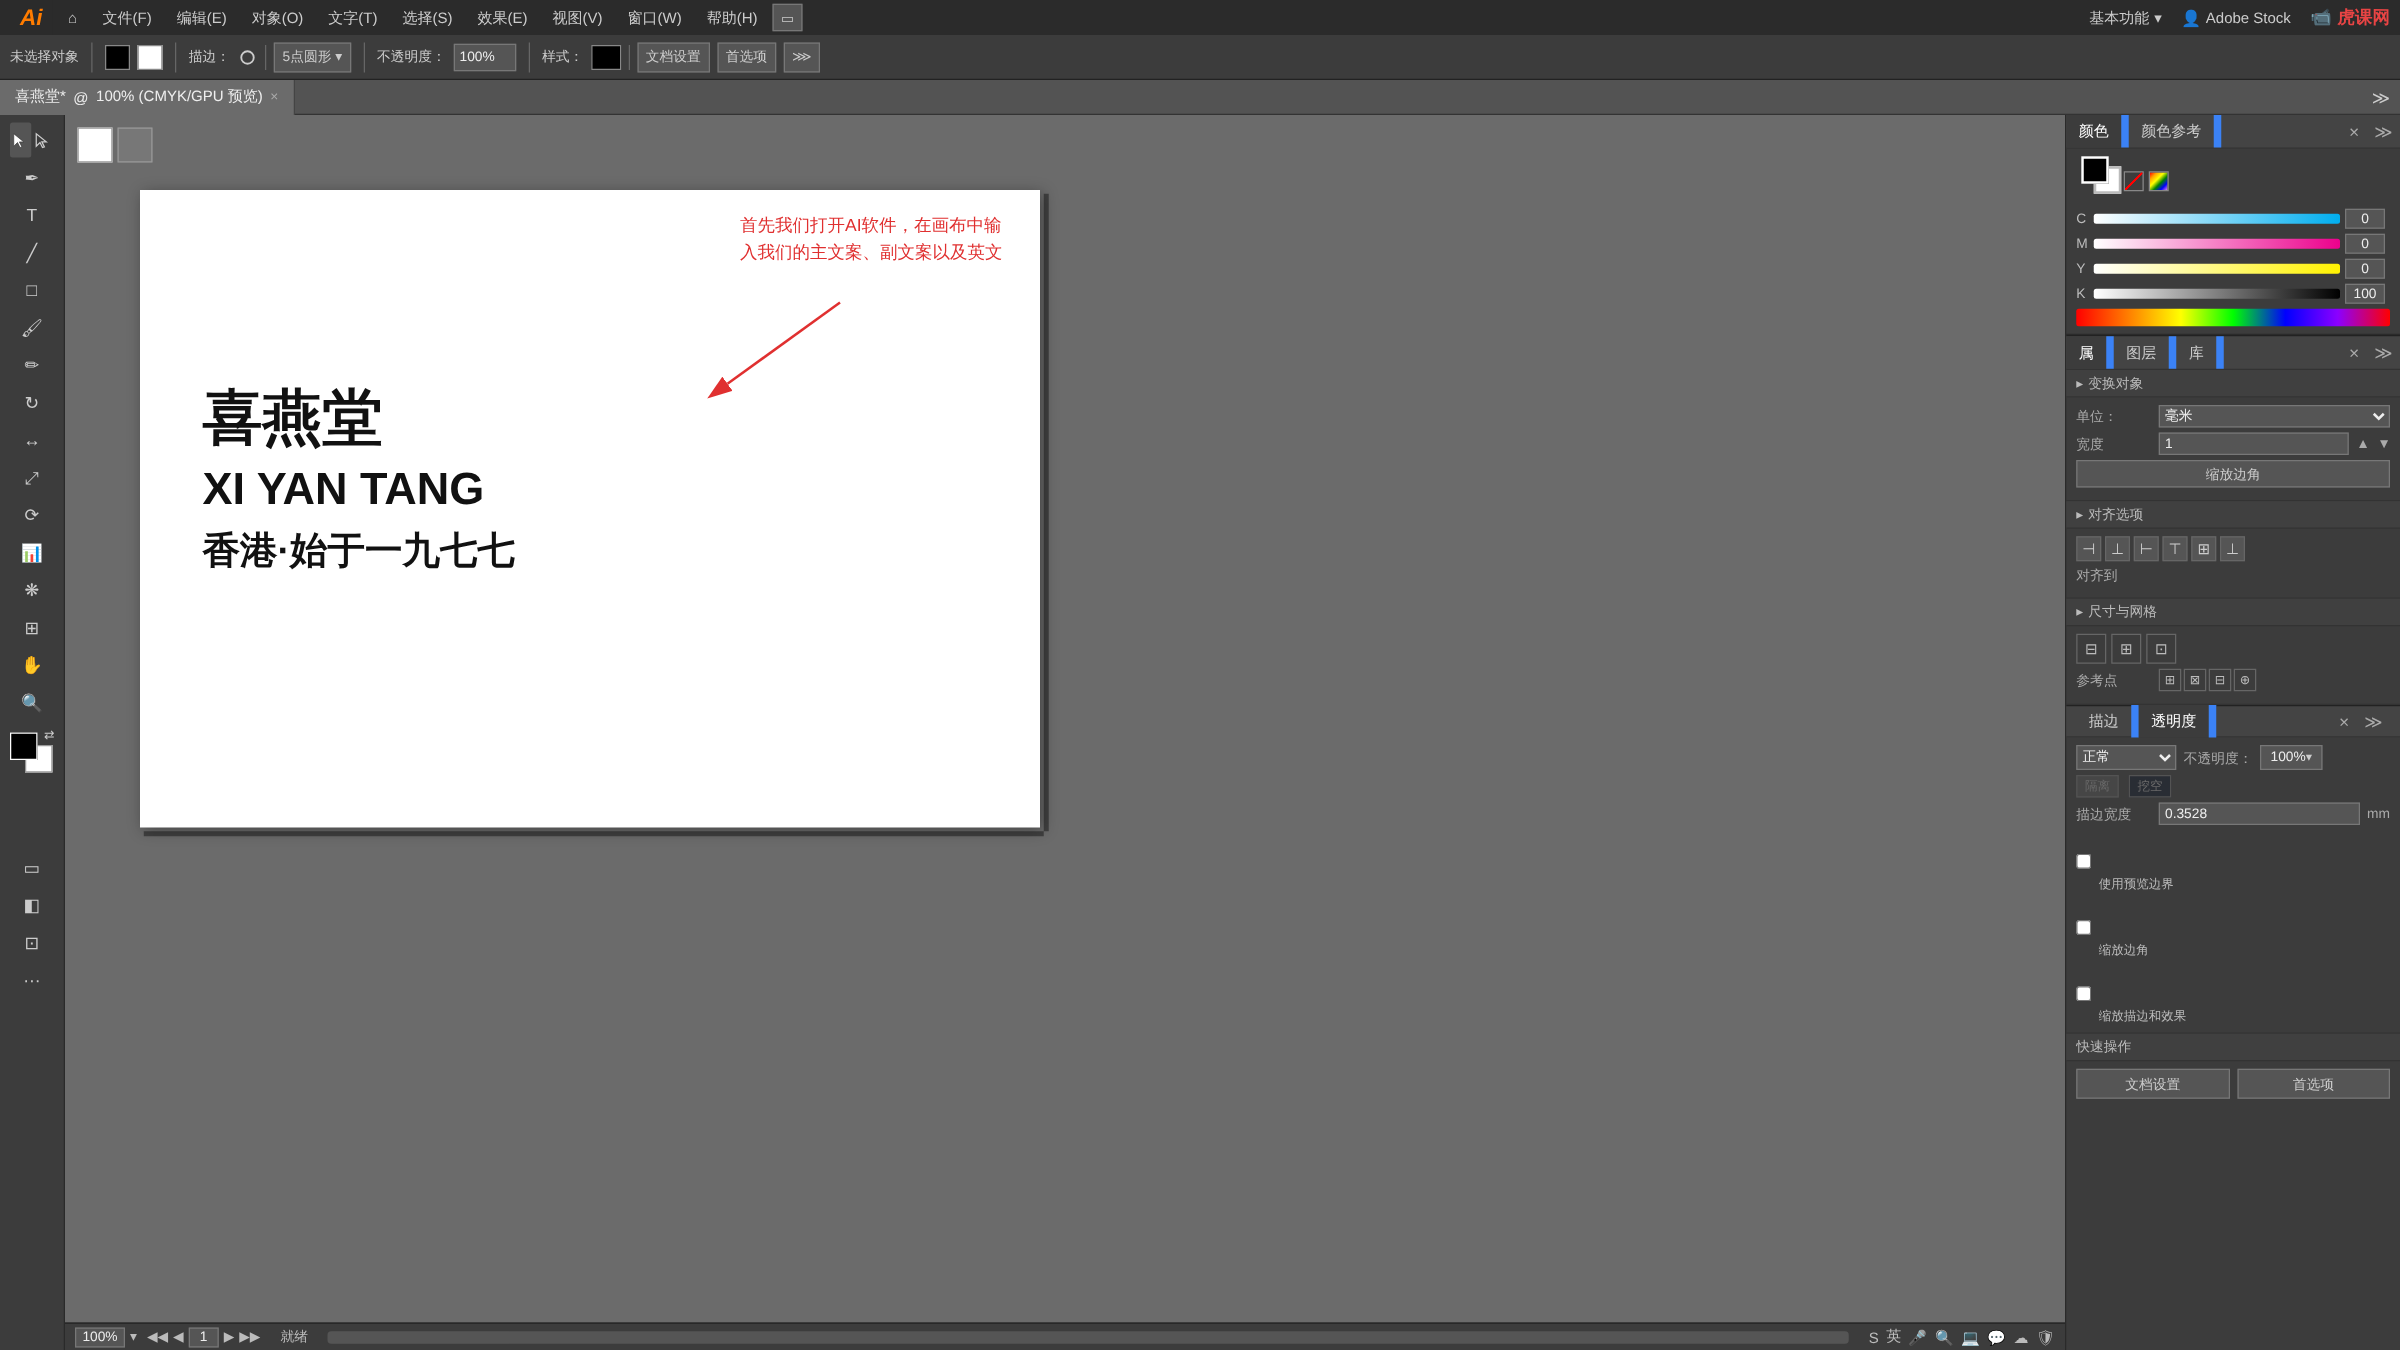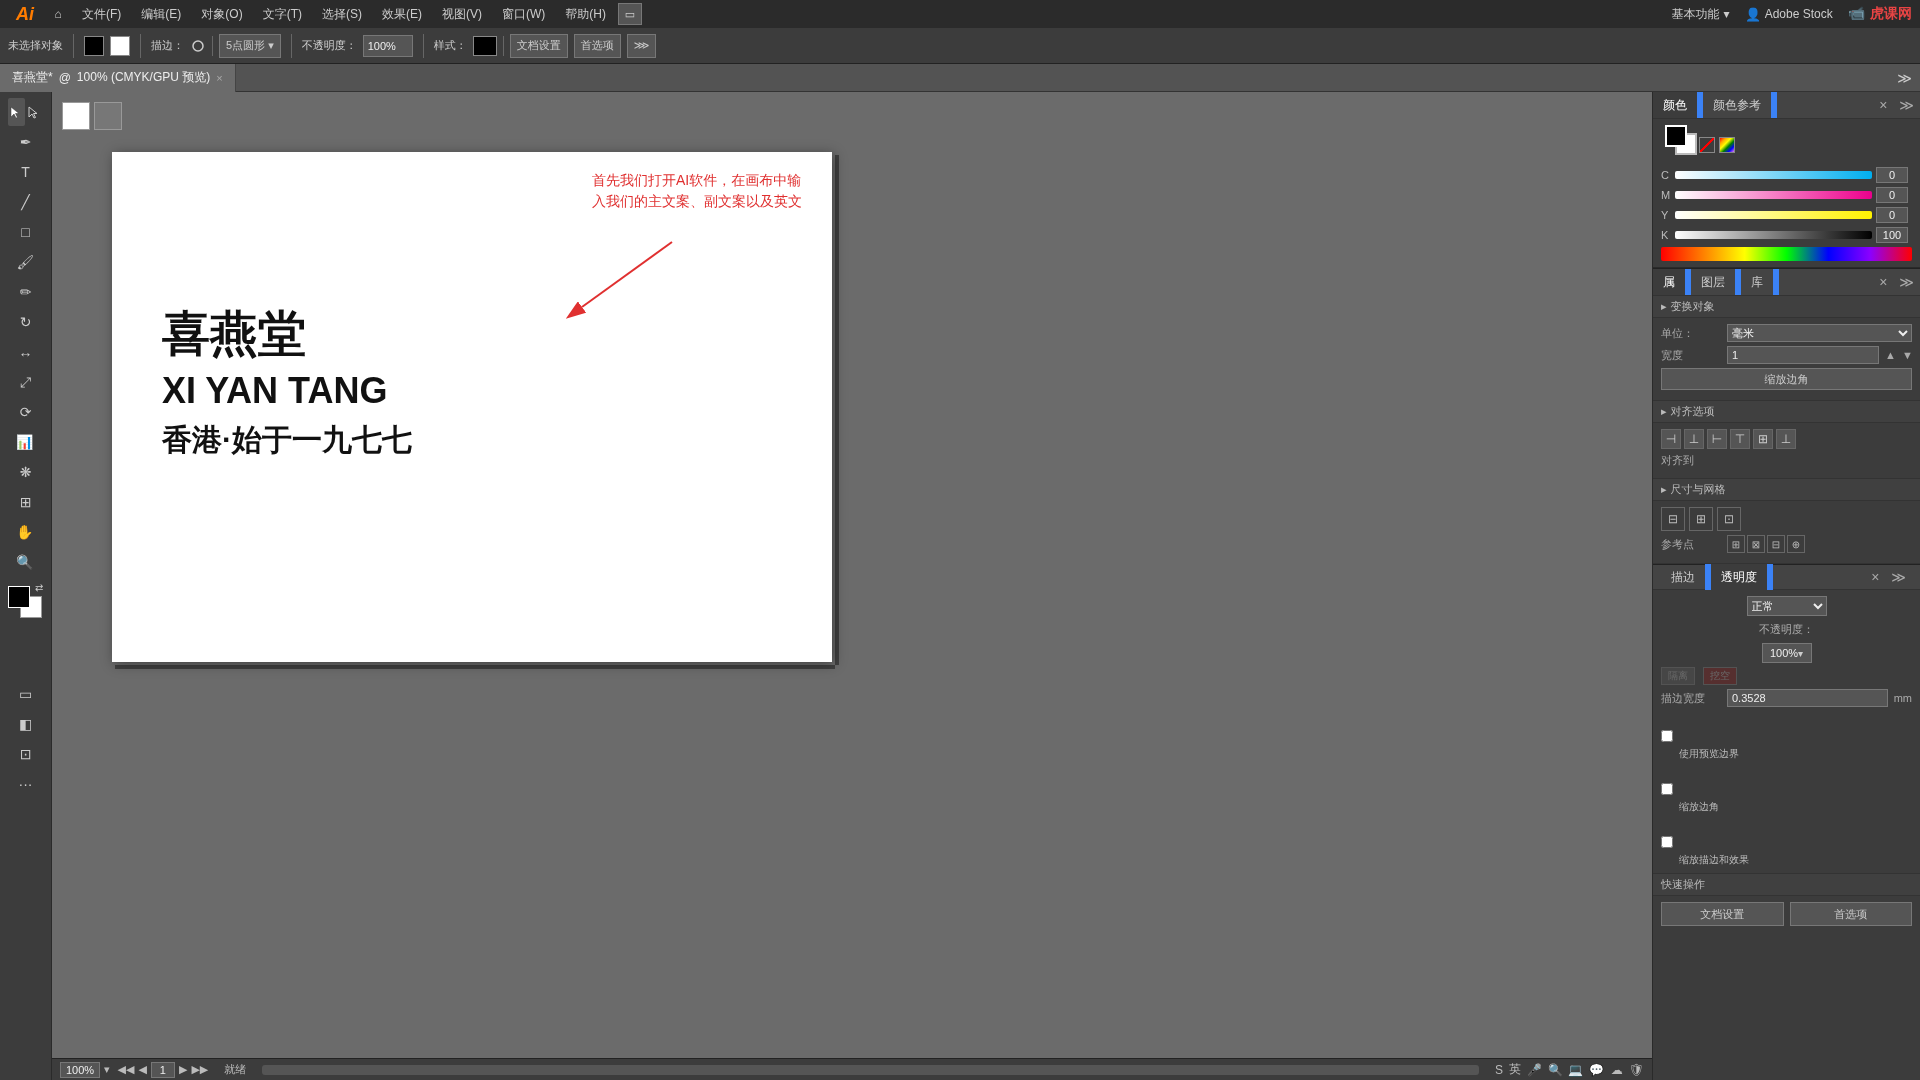--- a/index.html
+++ b/index.html
@@ -539,21 +539,20 @@
     }
     #transparency-section {
       padding: 6px 8px;
       border-bottom: 1px solid #333;
     }
     .trans-row {
       display: flex;
       align-items: center;
       gap: 6px;
       margin-bottom: 4px;
-      flex-direction: column;
     }
     .trans-select {
       width: 80px;
       height: 20px;
       background: #555;
       border: 1px solid #777;
       color: #eee;
       font-size: 11px;
     }
     .trans-label {
@@ -923,21 +922,21 @@
         </select>
         <span class="trans-label">不透明度：</span>
         <div class="trans-value">
           <span>100%</span>
           <span class="trans-arrow">▾</span>
         </div>
       </div>
 
       <div style="display:flex;gap:8px;opacity:0.4;margin-bottom:4px;">
         <button style="height:18px;background:#555;border:1px solid #777;color:#aaa;font-size:10px;padding:0 6px;cursor:not-allowed;">隔离</button>
-        <button style="height:18px;background:#7f1d1d;border:1px solid #777;color:#aaa;font-size:10px;padding:0 6px;cursor:not-allowed;">挖空</button>
+        <button style="height:18px;background:#0f172a;border:1px solid #777;color:#aaa;font-size:10px;padding:0 6px;cursor:not-allowed;">挖空</button>
       </div>
 
       <div class="prop-row">
         <span class="prop-label">描边宽度</span>
         <input class="prop-input" style="width: 70px;" type="text" value="0.3528">
         <span style="font-size:11px;color:#aaa;">mm</span>
       </div>
 
       <div style="display:flex;align-items:center;gap:6px;margin-bottom:3px;">
         <input type="checkbox" class="prop-checkbox" id="cb-preview-edge" style="">

